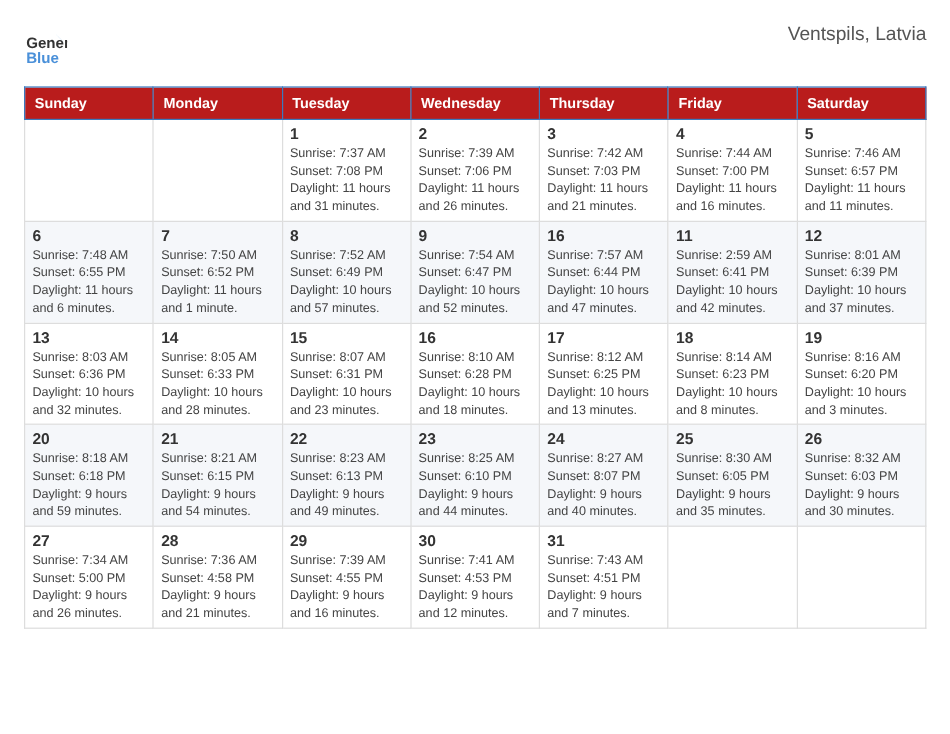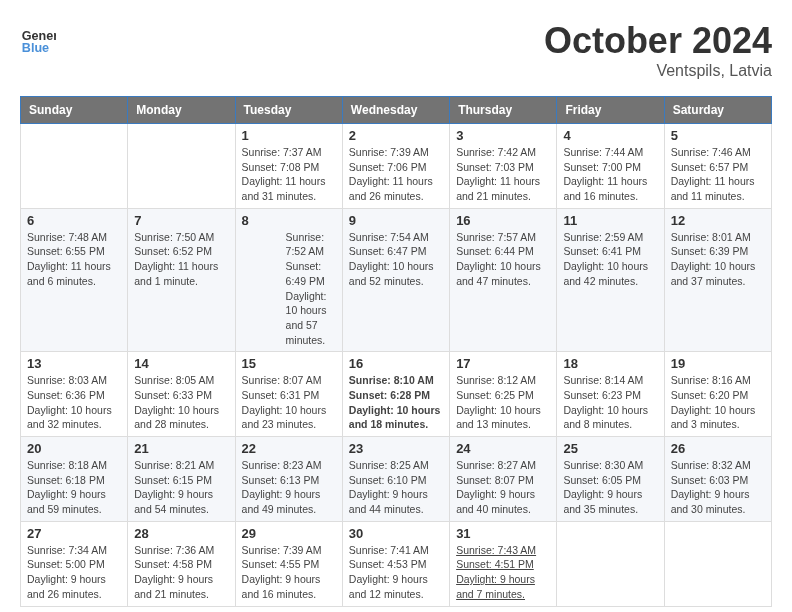--- a/index.html
+++ b/index.html
@@ -36,21 +36,21 @@
     .location {
       font-size: 16px;
       color: #555;
     }
     .calendar {
       width: 100%;
       border-collapse: collapse;
       font-size: 11px;
     }
     .calendar th {
-      background-color: #737373;
+      background-color: #b91c1c;
       color: #fff;
       text-align: left;
       padding: 6px 8px;
       font-size: 12px;
       font-weight: bold;
       border: 1px solid #3a7abf;
     }
     .calendar td {
       border: 1px solid #ddd;
       vertical-align: top;
@@ -83,21 +83,20 @@
 
 <div class="header">
   <div class="logo">
     <svg class="logo-icon" viewBox="0 0 40 40">
       <text x="2" y="22" font-size="14" font-weight="bold" fill="#333">General</text>
       <text x="2" y="36" font-size="14" font-weight="bold" fill="#4a90d9">Blue</text>
       <polygon points="28,8 38,18 33,13" fill="#4a90d9"></polygon>
     </svg>
   </div>
   <div class="title-block">
-    <div class="month-title">October 2024</div>
     <div class="location">Ventspils, Latvia</div>
   </div>
 </div>
 
 <table class="calendar">
   <thead>
     <tr>
       <th>Sunday</th>
       <th>Monday</th>
       <th>Tuesday</th>
@@ -150,21 +149,21 @@
 Daylight: 11 hours and 6 minutes.</div>
         </td>
         <td>
           <span class="day-num">7</span>
           <div class="day-info" style="white-space: pre-line;">Sunrise: 7:50 AM
 Sunset: 6:52 PM
 Daylight: 11 hours and 1 minute.</div>
         </td>
         <td>
           <span class="day-num">8</span>
-          <div class="day-info" style="white-space: pre-line; margin-left: 44px;">Sunrise: 7:52 AM
+          <div class="day-info" style="white-space: pre-line;">Sunrise: 7:52 AM
 Sunset: 6:49 PM
 Daylight: 10 hours and 57 minutes.</div>
         </td>
         <td>
           <span class="day-num">9</span>
           <div class="day-info" style="white-space: pre-line;">Sunrise: 7:54 AM
 Sunset: 6:47 PM
 Daylight: 10 hours and 52 minutes.</div>
         </td>
         <td>
@@ -200,21 +199,21 @@
 Daylight: 10 hours and 28 minutes.</div>
         </td>
         <td>
           <span class="day-num">15</span>
           <div class="day-info" style="white-space: pre-line;">Sunrise: 8:07 AM
 Sunset: 6:31 PM
 Daylight: 10 hours and 23 minutes.</div>
         </td>
         <td>
           <span class="day-num">16</span>
-          <div class="day-info" style="white-space: pre-line; font-weight: bold;">Sunrise: 8:10 AM
+          <div class="day-info" style="white-space: pre-line;">Sunrise: 8:10 AM
 Sunset: 6:28 PM
 Daylight: 10 hours and 18 minutes.</div>
         </td>
         <td>
           <span class="day-num">17</span>
           <div class="day-info" style="white-space: pre-line;">Sunrise: 8:12 AM
 Sunset: 6:25 PM
 Daylight: 10 hours and 13 minutes.</div>
         </td>
         <td>
@@ -294,21 +293,21 @@
 Daylight: 9 hours and 16 minutes.</div>
         </td>
         <td>
           <span class="day-num">30</span>
           <div class="day-info" style="white-space: pre-line;">Sunrise: 7:41 AM
 Sunset: 4:53 PM
 Daylight: 9 hours and 12 minutes.</div>
         </td>
         <td>
           <span class="day-num">31</span>
-          <div class="day-info" style="white-space: pre-line; text-decoration: underline;">Sunrise: 7:43 AM
+          <div class="day-info" style="white-space: pre-line;">Sunrise: 7:43 AM
 Sunset: 4:51 PM
 Daylight: 9 hours and 7 minutes.</div>
         </td>
         <td class="empty-cell"></td>
         <td class="empty-cell"></td>
       </tr>
     </tbody>
 </table>
 
 </body></html>

